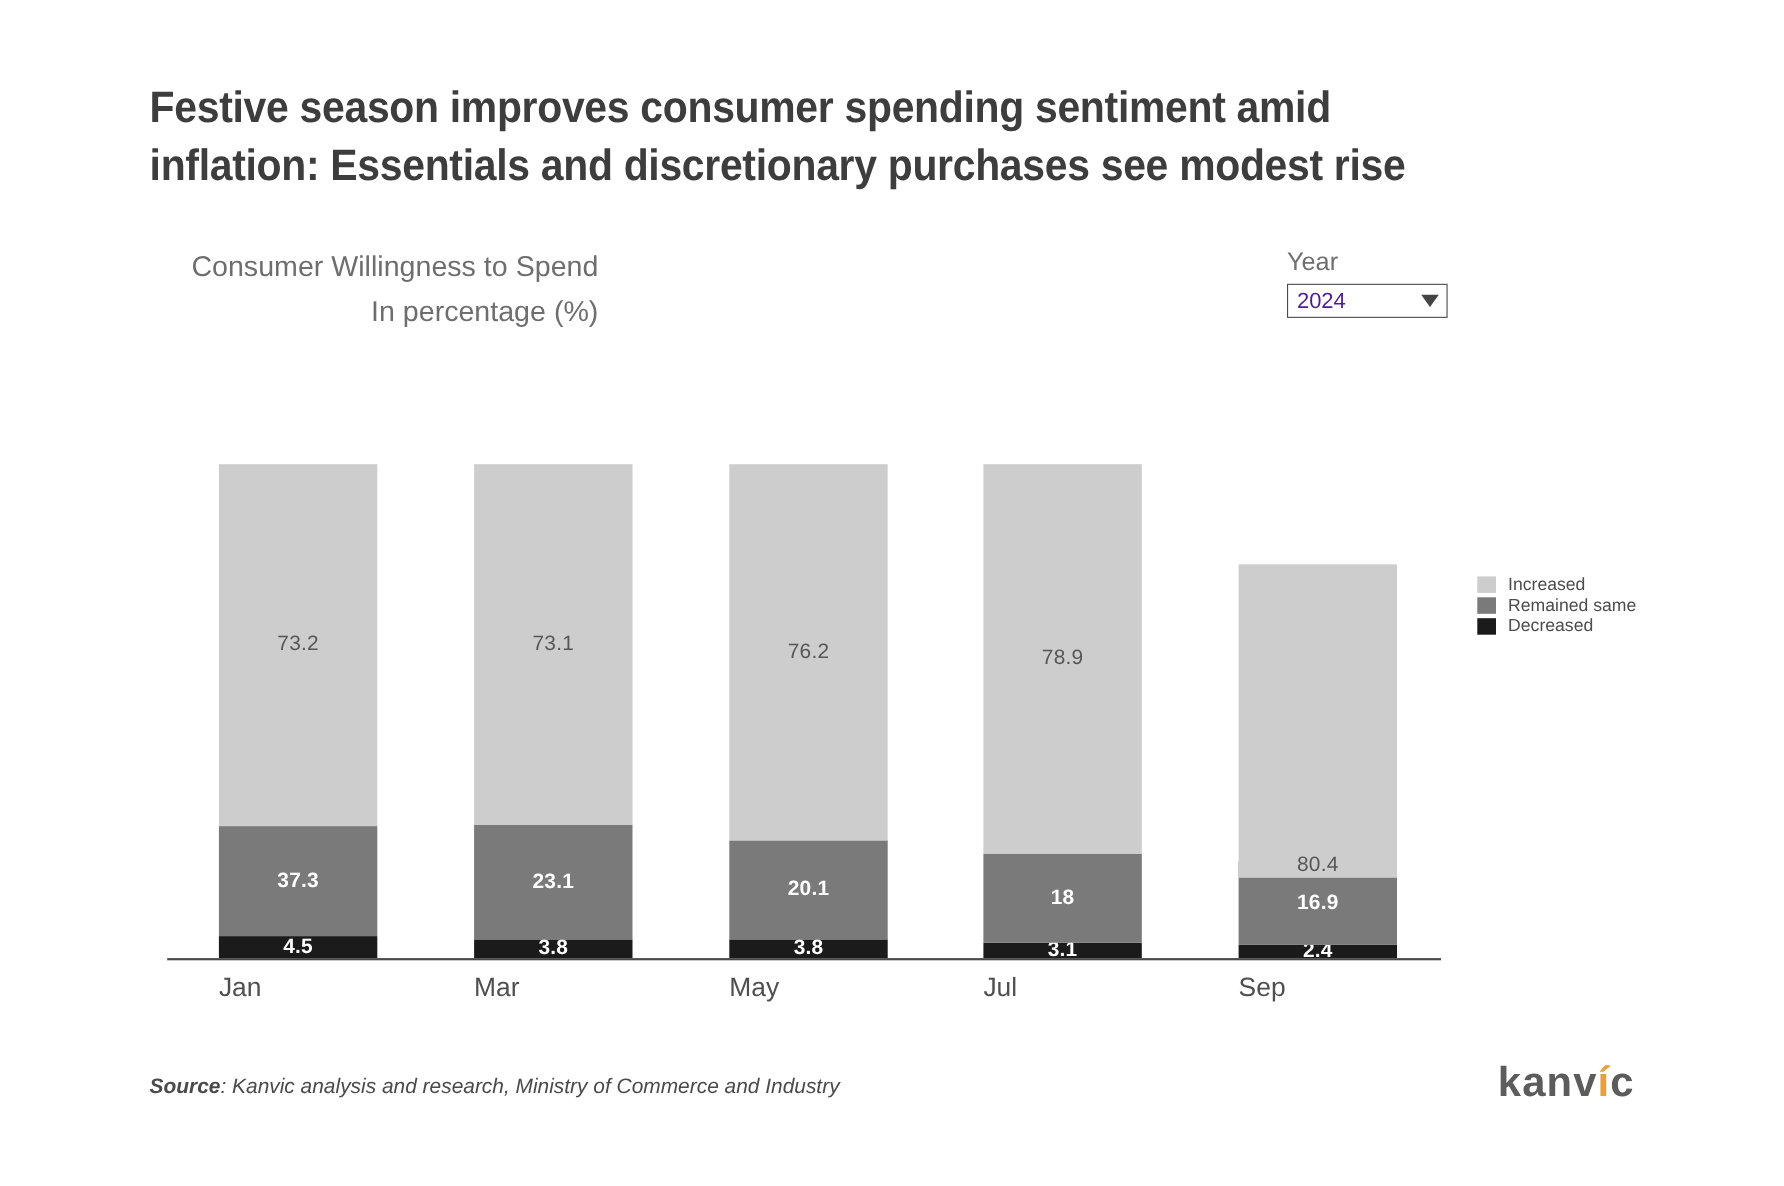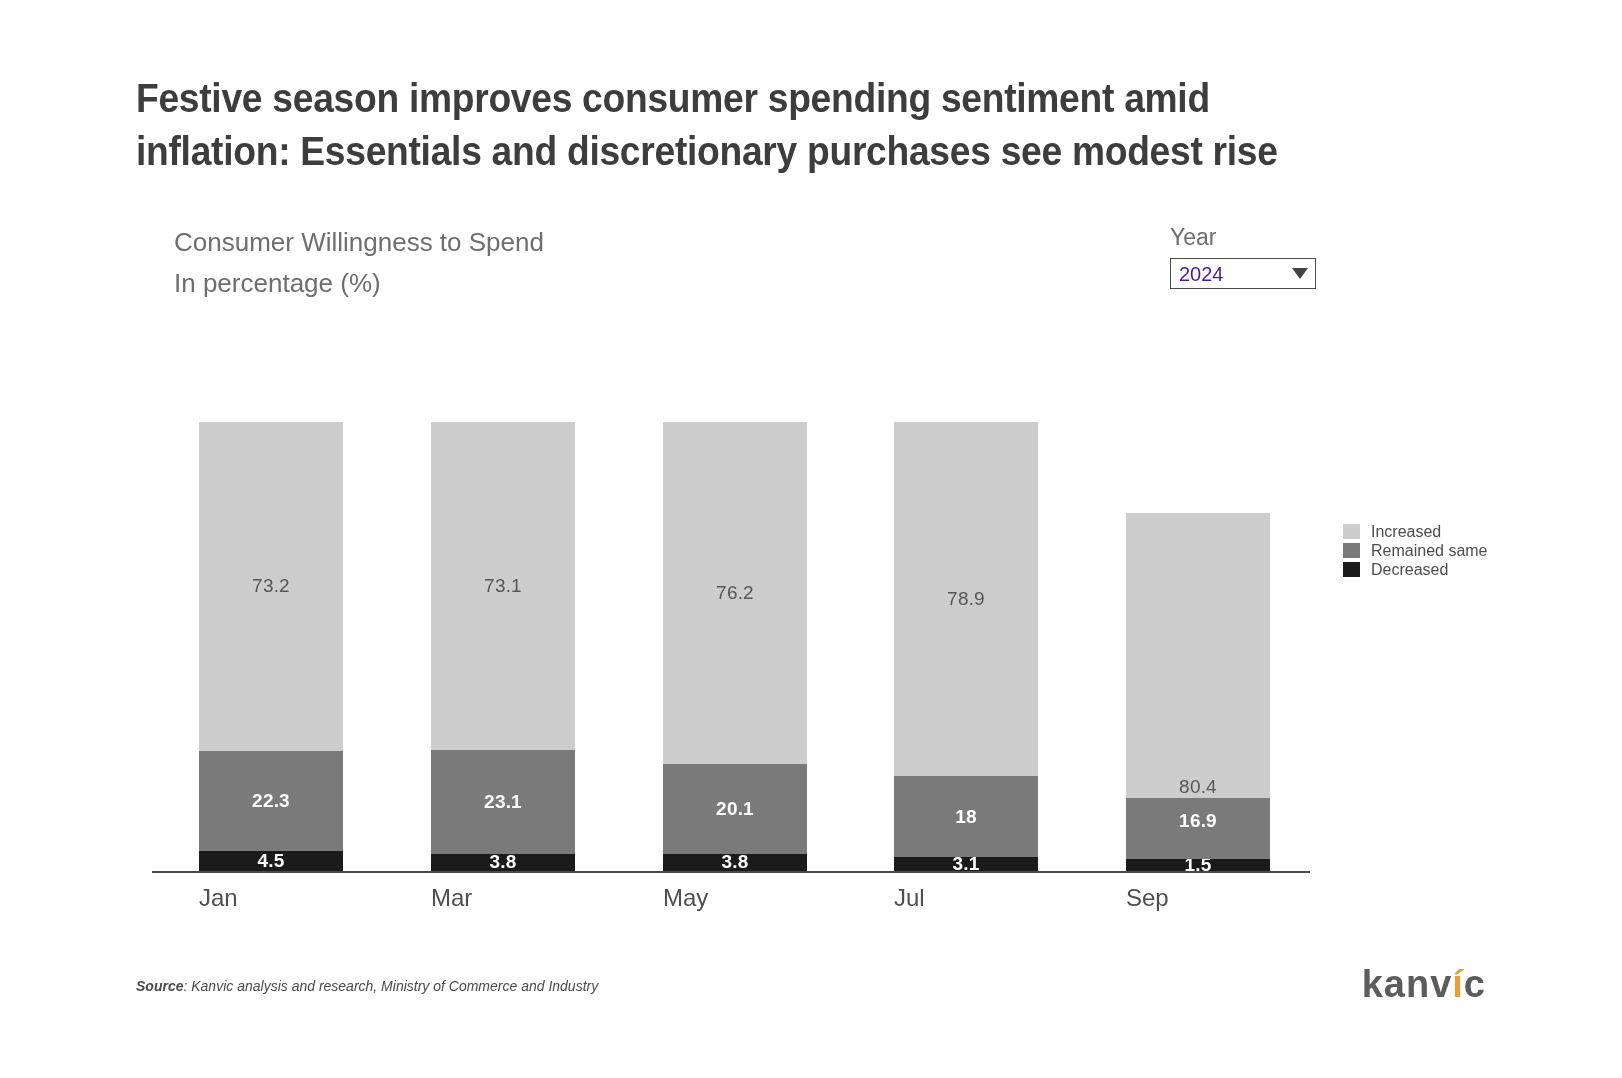--- a/index.html
+++ b/index.html
@@ -17,21 +17,21 @@
     font-size:40px;font-weight:bold;line-height:53px;
     color:#3d3d3d;letter-spacing:-0.3px;
     transform:scaleX(0.93);transform-origin:left top;
   }
   #title .tline{display:block;white-space:nowrap;}
   
   #subtitle{
     position:absolute;left:174px;top:222px;
     font-size:26px;line-height:41px;color:#6e6e6e;font-weight:400;
   }
-  #subtitle .sline{display:block;white-space:nowrap;}
+  #subtitle .sline{display:block;white-space:nowrap;text-align:right;}
   
   #year-control{position:absolute;left:1170px;top:222px;}
   #year-label{font-size:23px;color:#6e6e6e;line-height:30px;}
   #year-select{
     margin-top:6px;width:146px;height:31px;
     border:1px solid #4a4a4a;background:#fff;
     display:flex;align-items:center;justify-content:space-between;
     padding:0 7px 0 8px;box-sizing:border-box;
   }
   #year-value{font-size:20px;color:#4c1d95;line-height:20px;}
@@ -59,21 +59,21 @@
     font-size:24px;color:#4f4f4f;
   }
   
   #legend{position:absolute;left:1318px;top:522px;}
   .legend-row{display:flex;align-items:center;height:19px;margin-bottom:0px;margin-left:25px;}
   .swatch{width:17px;height:15px;margin-right:11px;flex:0 0 auto;}
   .legend-label{font-size:16px;color:#4c4c4c;line-height:19px;white-space:nowrap;}
   
   #source{
     position:absolute;left:136px;top:978px;
-    font-size:14px;color:#4a4a4a;font-style:italic;
+    font-size:19px;color:#4a4a4a;font-style:italic;
   }
   #source b{font-style:italic;font-weight:bold;}
   
   #logo{
     position:absolute;right:136px;top:962px;
     font-size:38px;font-weight:bold;color:#5c5c5c;letter-spacing:1px;
     line-height:44px;
     margin-left:31px;
   }
   #logo .accent{color:#e8a13a;}
@@ -99,21 +99,21 @@
   </div>
 </div>
 
 <div id="plot">
   <div id="bars">
       <div class="bar-group" style="left: 199px; bottom: 207px; width: 144px; height: 449px;">
         <div class="seg seg-dec" style="bottom: 0px; height: 20.205px;">
           <span>4.5</span>
         </div>
         <div class="seg seg-same" style="bottom: 20.205px; height: 100.127px;">
-          <span>22.3</span>
+          <span>37.3</span>
         </div>
         <div class="seg seg-inc" style="bottom: 120.332px; height: 328.668px;">
           <span>73.2</span>
         </div>
       </div>
       <div class="bar-group" style="left: 431px; bottom: 207px; width: 144px; height: 449px;">
         <div class="seg seg-dec" style="bottom: 0px; height: 17.062px;">
           <span>3.8</span>
         </div>
         <div class="seg seg-same" style="bottom: 17.062px; height: 103.719px;">
@@ -140,21 +140,21 @@
         </div>
         <div class="seg seg-same" style="bottom: 13.919px; height: 80.82px;">
           <span>18</span>
         </div>
         <div class="seg seg-inc" style="bottom: 94.739px; height: 354.261px;">
           <span>78.9</span>
         </div>
       </div>
       <div class="bar-group" style="left: 1126px; bottom: 207px; width: 144px; height: 449px;">
         <div class="seg seg-dec" style="bottom: 0px; height: 12.123px;">
-          <span>1.5</span>
+          <span>2.4</span>
         </div>
         <div class="seg seg-same" style="bottom: 12.123px; height: 75.881px;">
           <span>16.9</span>
         </div>
         <div class="seg seg-inc" style="bottom: 73px; height: 285px; align-items: flex-end;">
           <span>80.4</span>
         </div>
       </div>
     </div>
   <div id="axis-line"></div>

